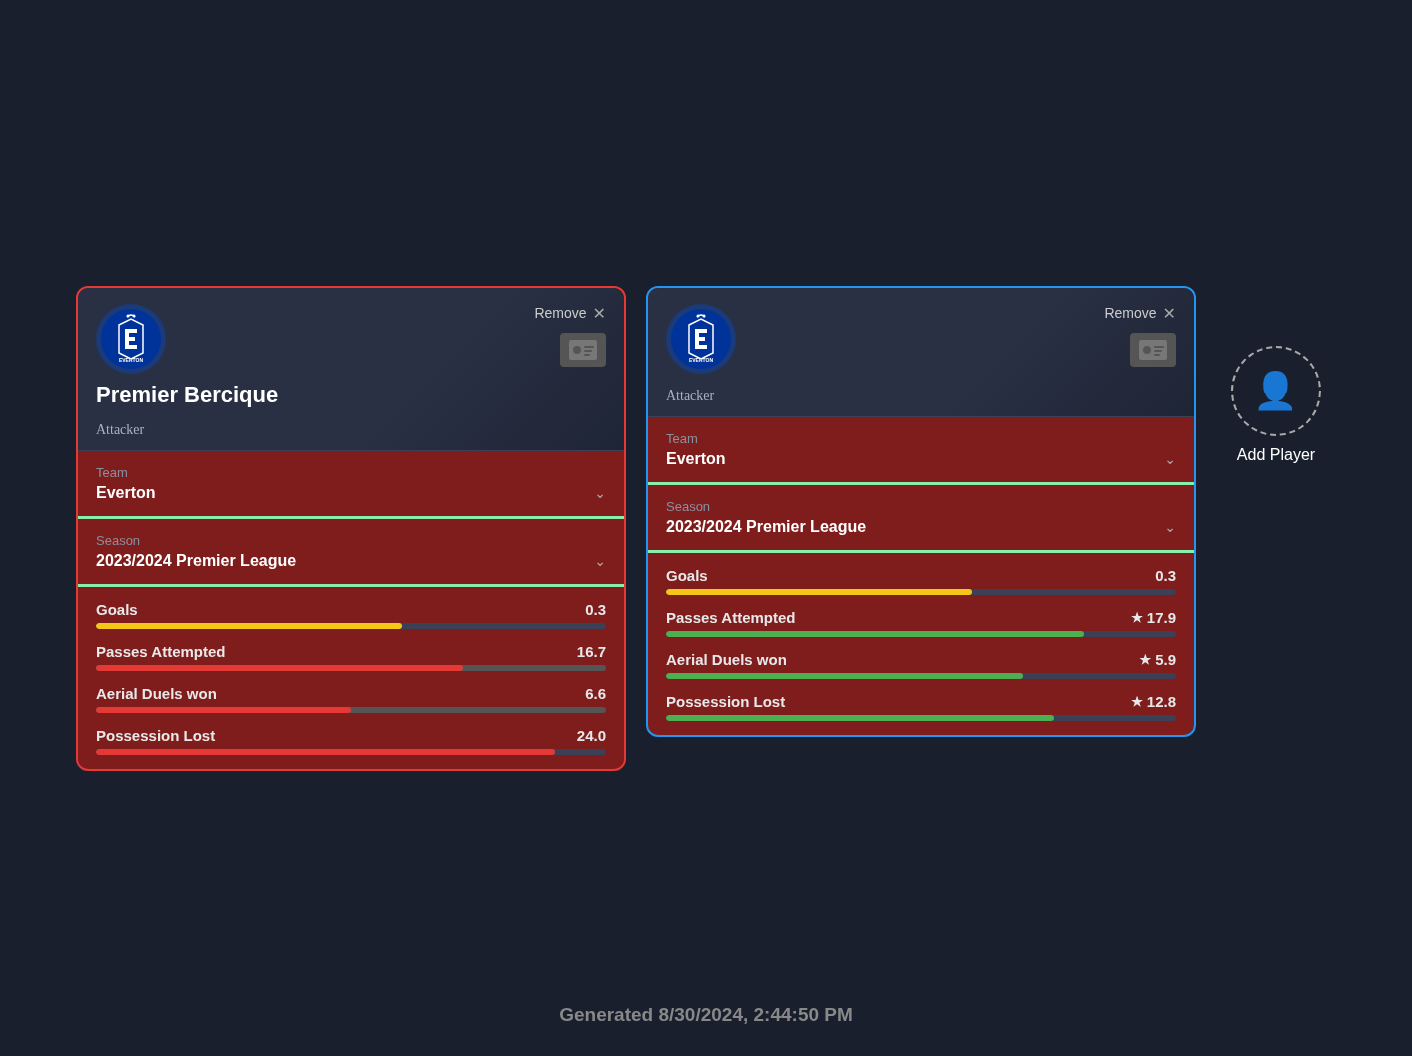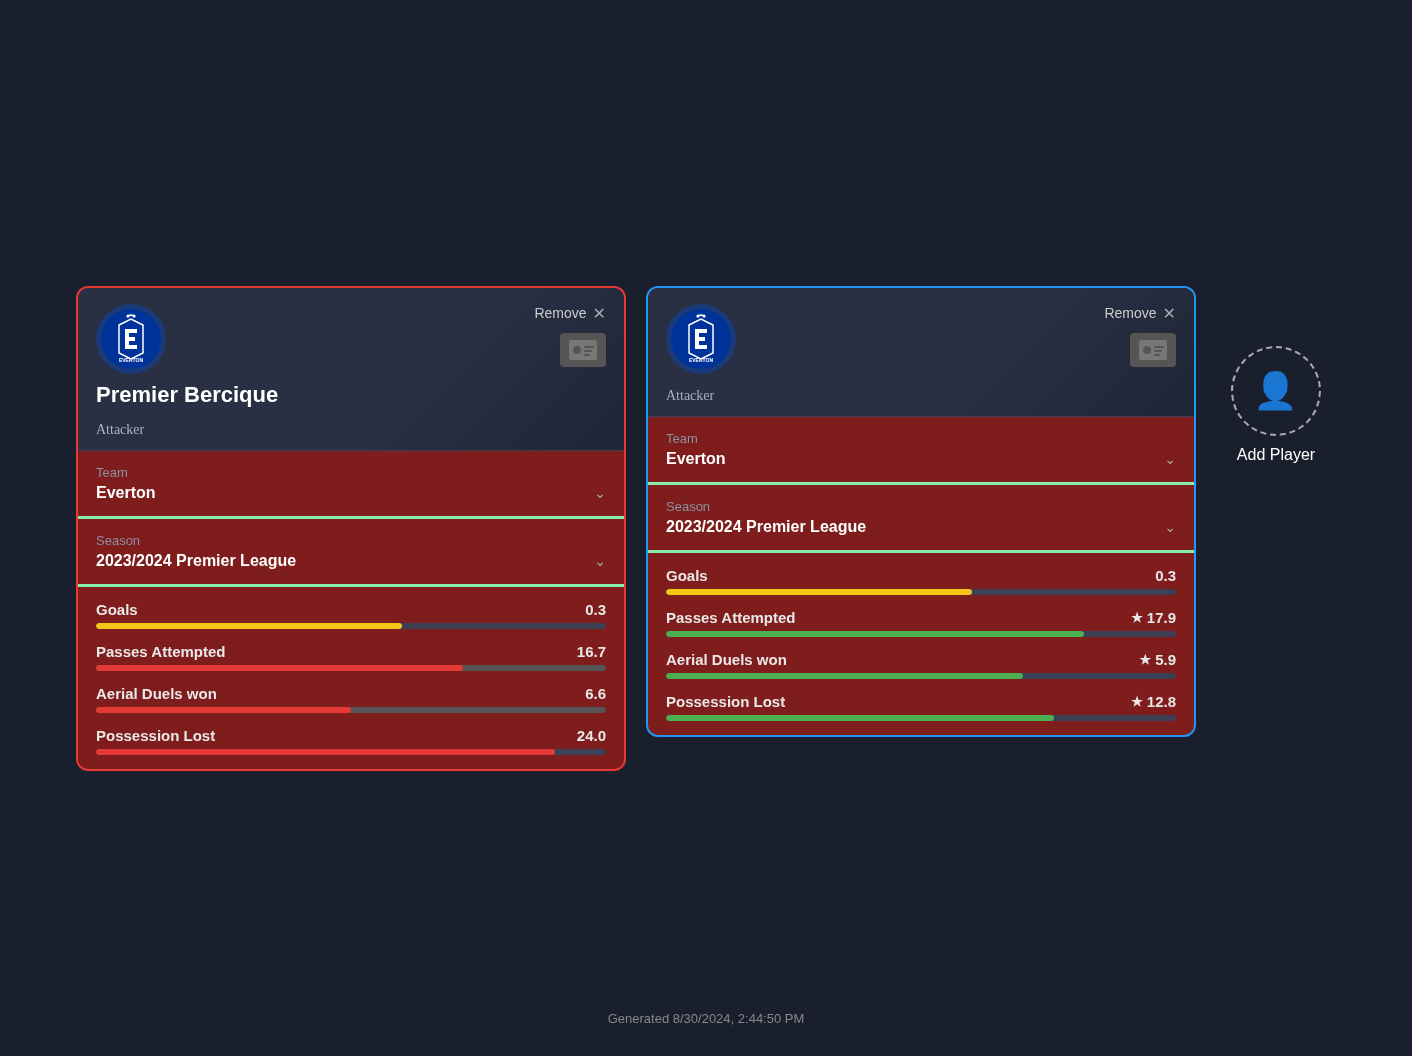--- a/index.html
+++ b/index.html
@@ -258,22 +258,23 @@
       font-size: 16px;
       text-align: center;
     }
 
     .footer-text {
       position: fixed;
       bottom: 30px;
       left: 50%;
       transform: translateX(-50%);
       color: #888;
-      font-size: 13px;
+      font-size: 19px;
       white-space: nowrap;
+      font-weight: bold;
     }
   </style>
 </head>
 <body>
 
 <div class="cards-container">
 
       <div class="player-card red-border">
         <div class="card-header">
           <div class="header-top-row">

